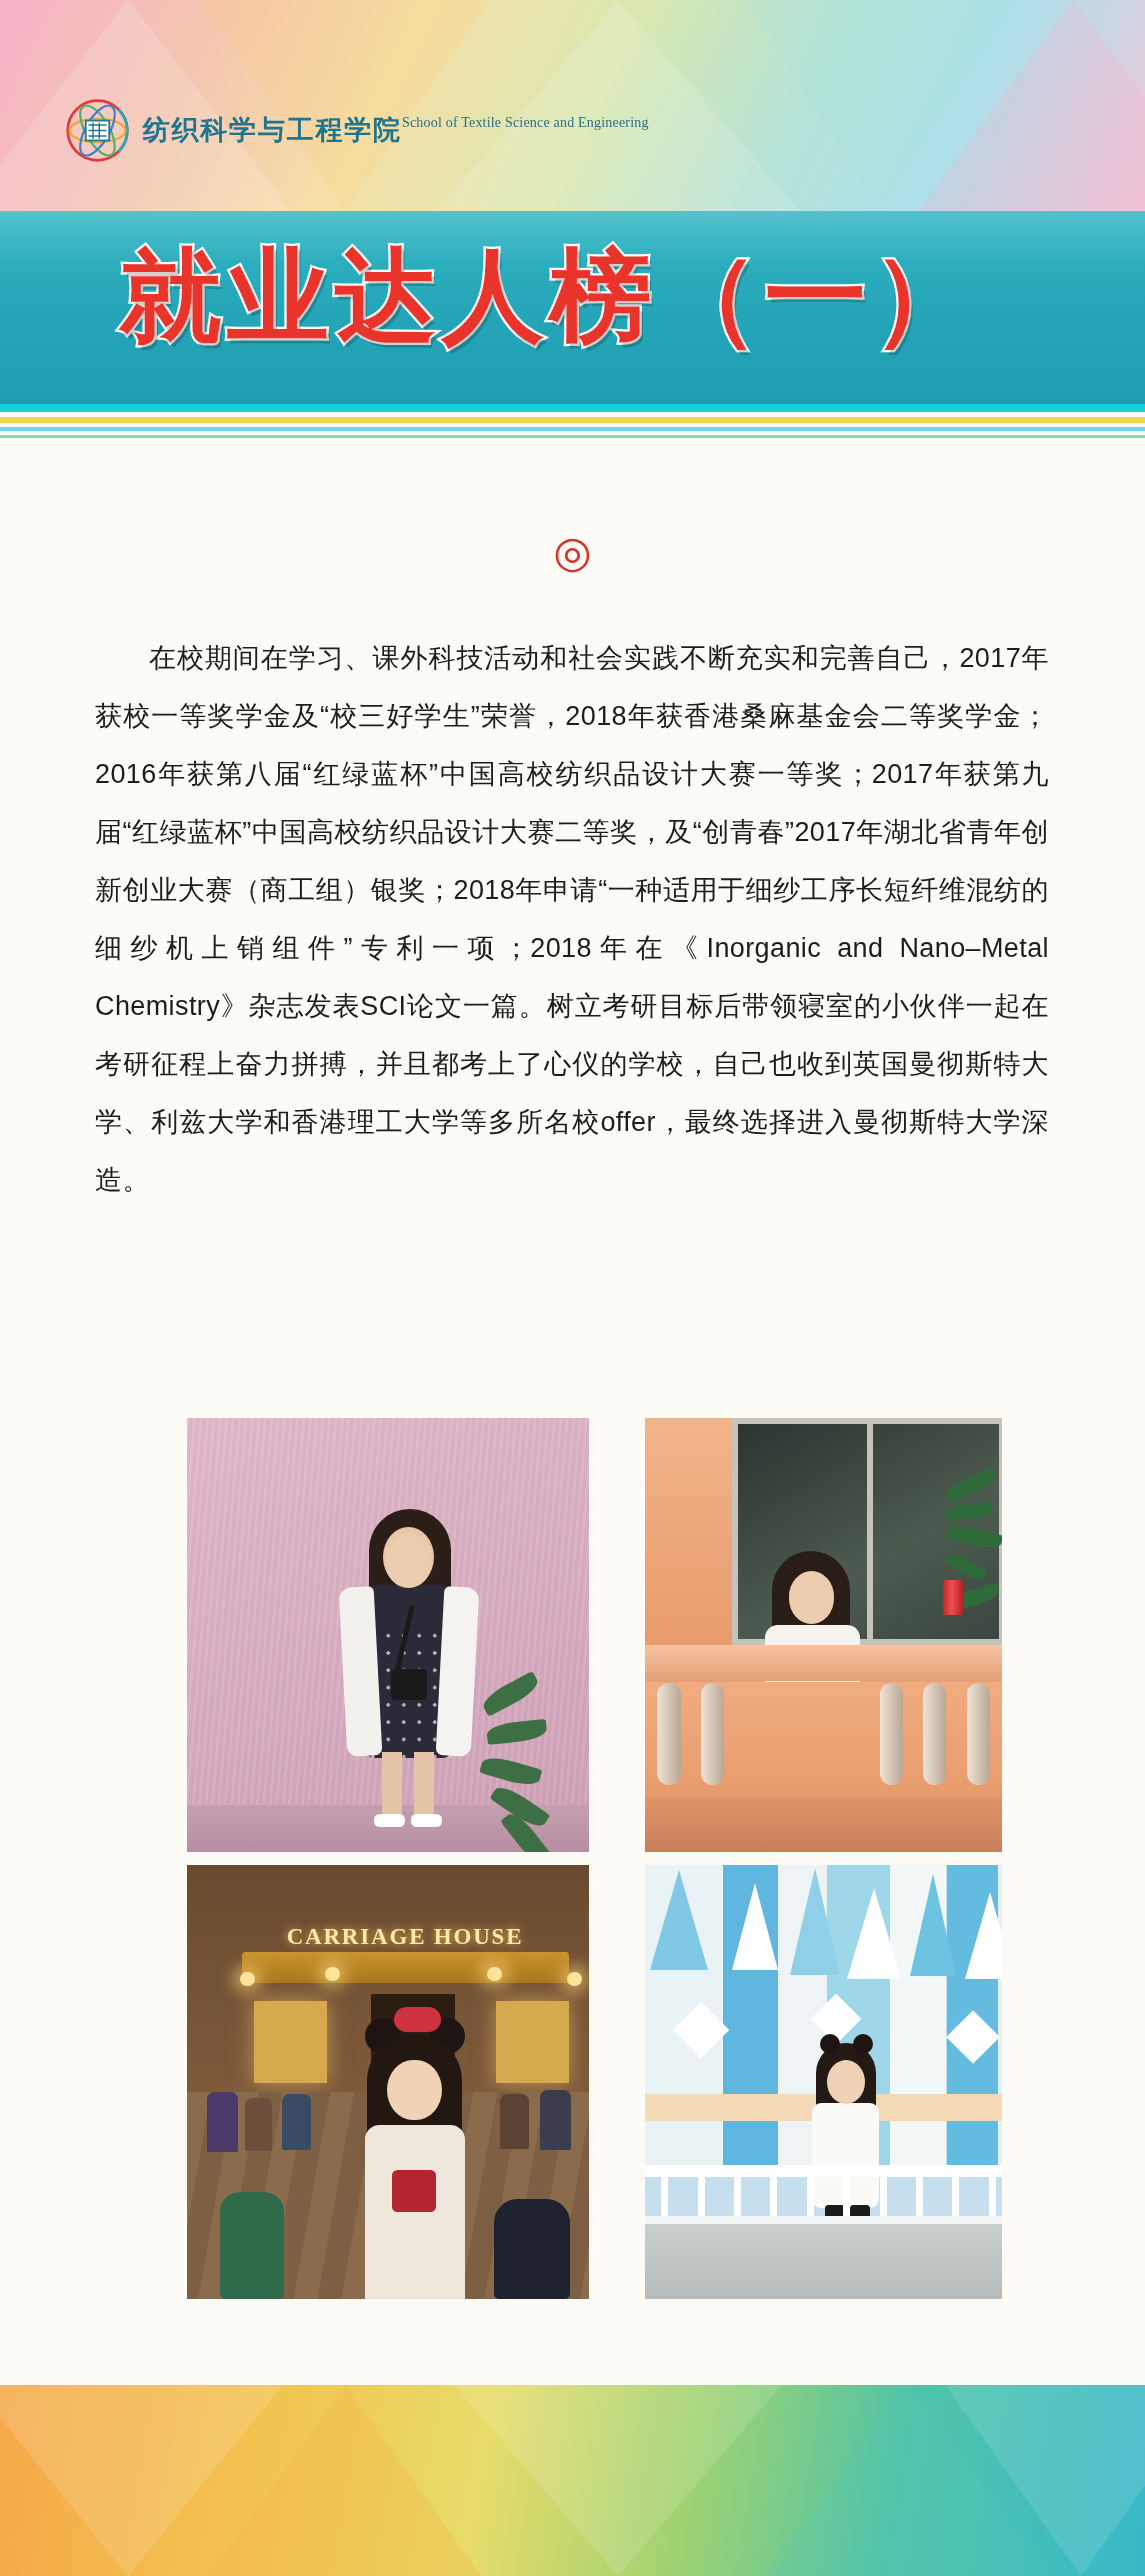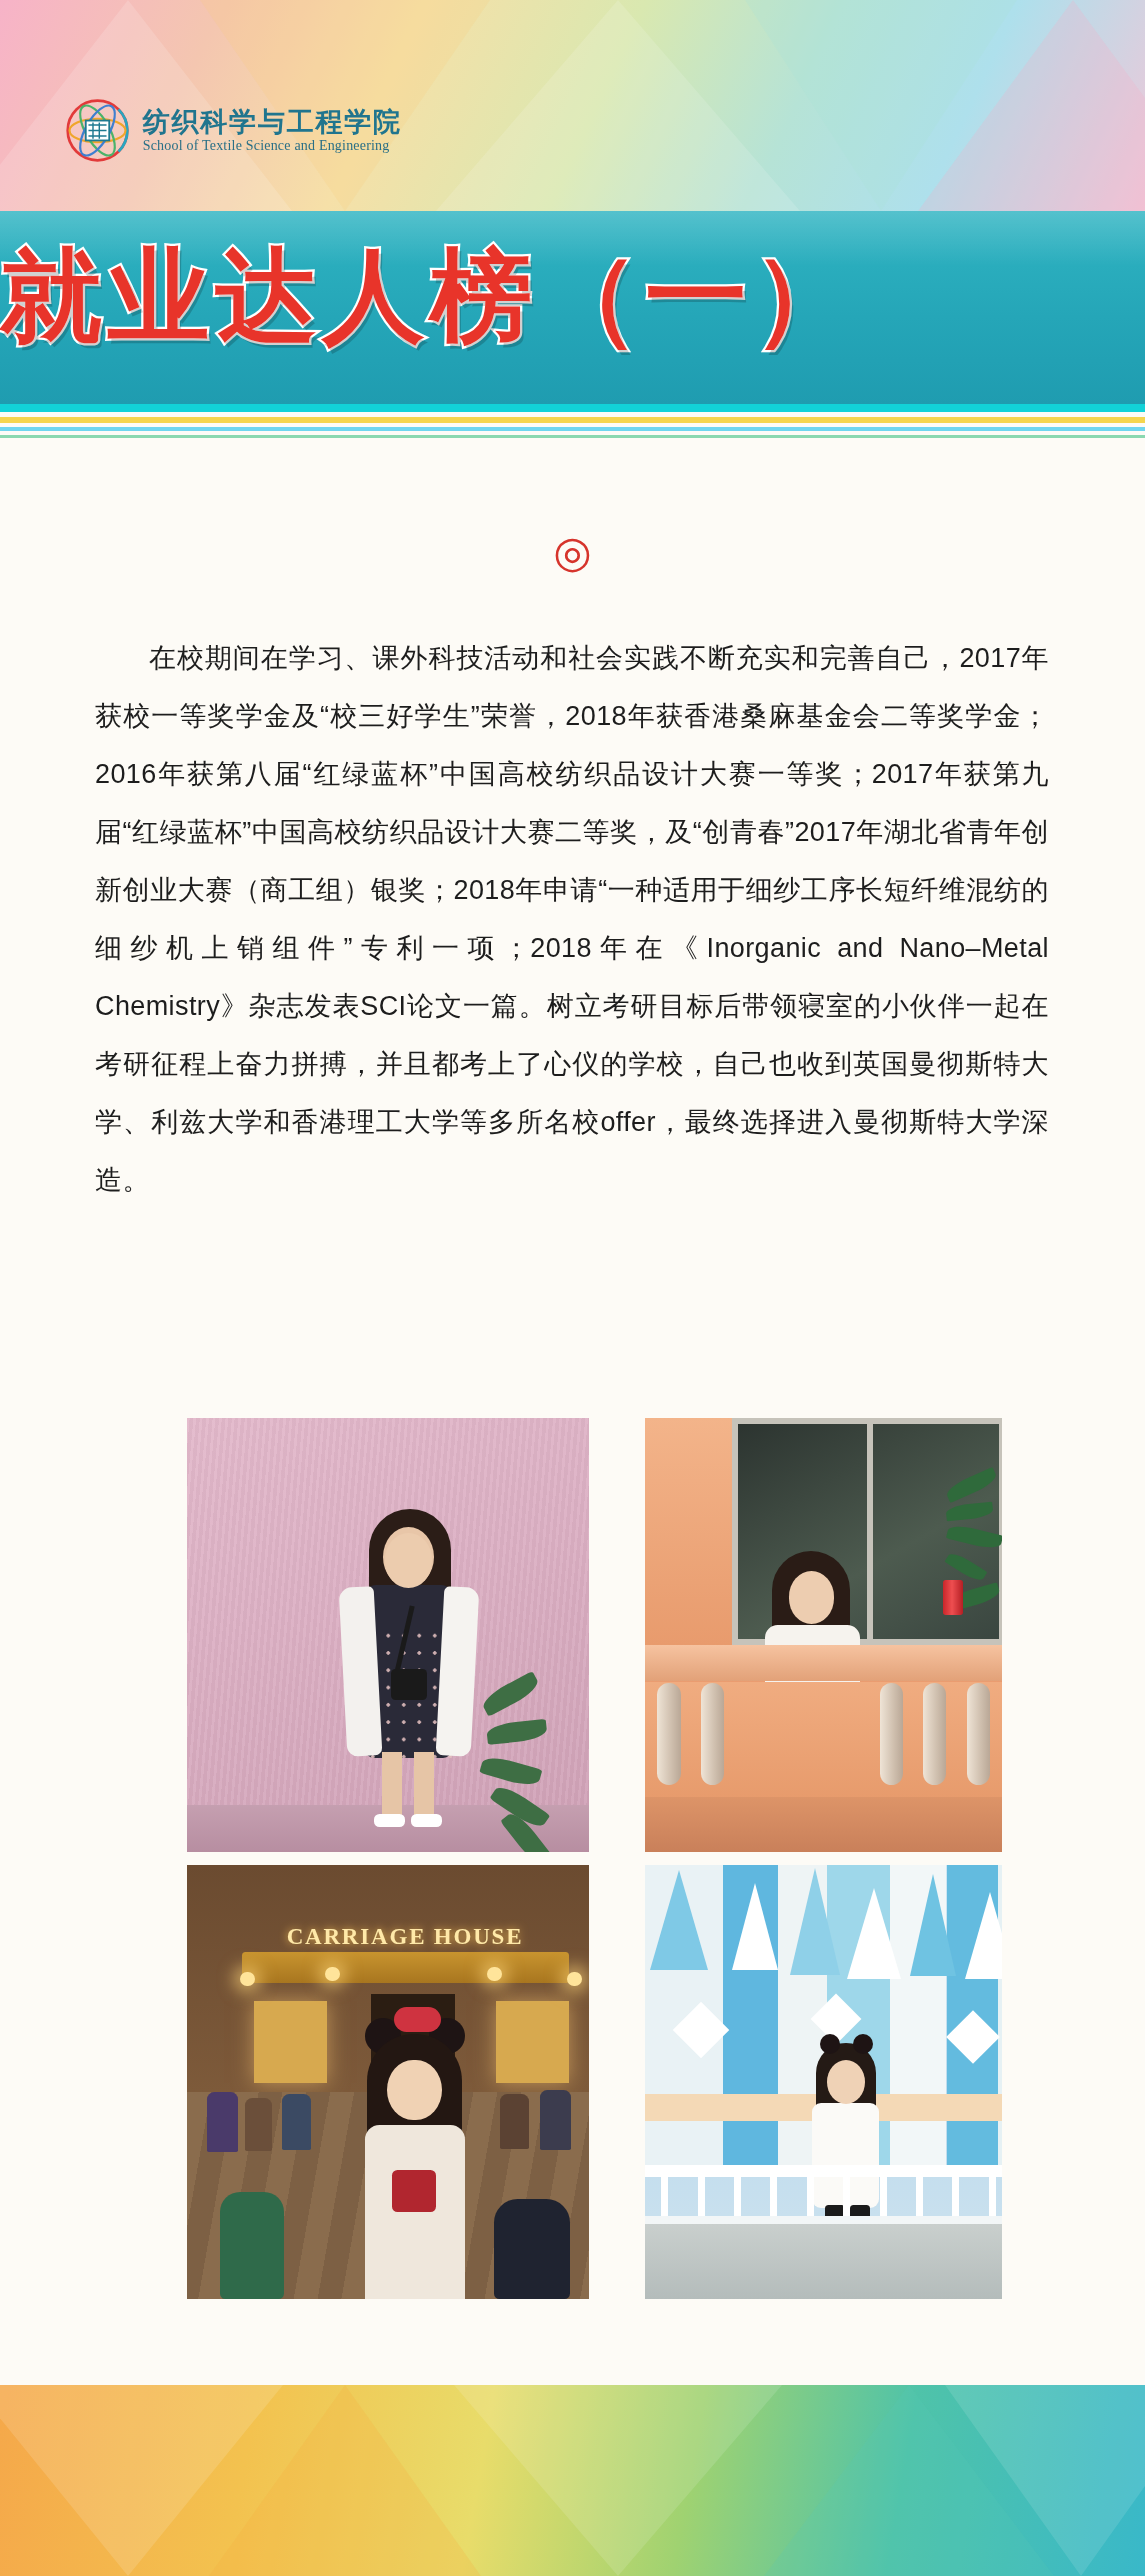--- a/index.html
+++ b/index.html
@@ -53,21 +53,21 @@
     gap: 12.7px;
   }
   .logo-mark {
     width: 65px; height: 65px;
     position: relative;
     flex: none;
   }
   .logo-mark svg { display: block; }
   .logo-text {
     display: flex;
-    flex-direction: column;
+    flex-direction: row;
     justify-content: center;
   }
   .logo-cn {
     font-family: "Liberation Serif", serif;
     font-weight: bold;
     font-size: 27px;
     letter-spacing: 1.8px;
     color: #20758e;
     line-height: 1.15;
     white-space: nowrap;
@@ -106,21 +106,21 @@
   .title-band .sheen {
     position: absolute;
     left: 0; top: 0;
     width: 1145px; height: 55px;
     background: linear-gradient(180deg, rgba(255,255,255,.18), rgba(255,255,255,0));
   }
   .big-title {
     position: absolute;
     width: 1099px;
     top: 229px;
-    text-align: left;
+    text-align: center;
     font-family: "Liberation Serif", serif;
     font-weight: bold;
     font-size: 102px;
     line-height: 136px;
     letter-spacing: 5.5px;
     color: #e8342a;
     -webkit-text-stroke: 4.5px #ffffff;
     paint-order: stroke fill;
     text-shadow:
       0 0 0 #fff,

